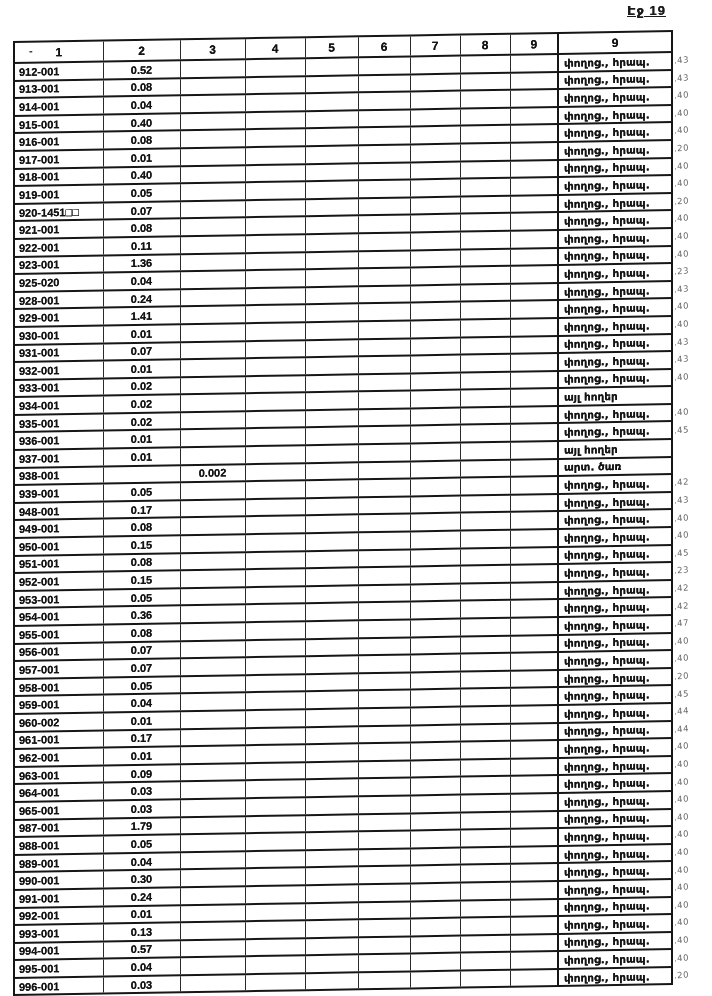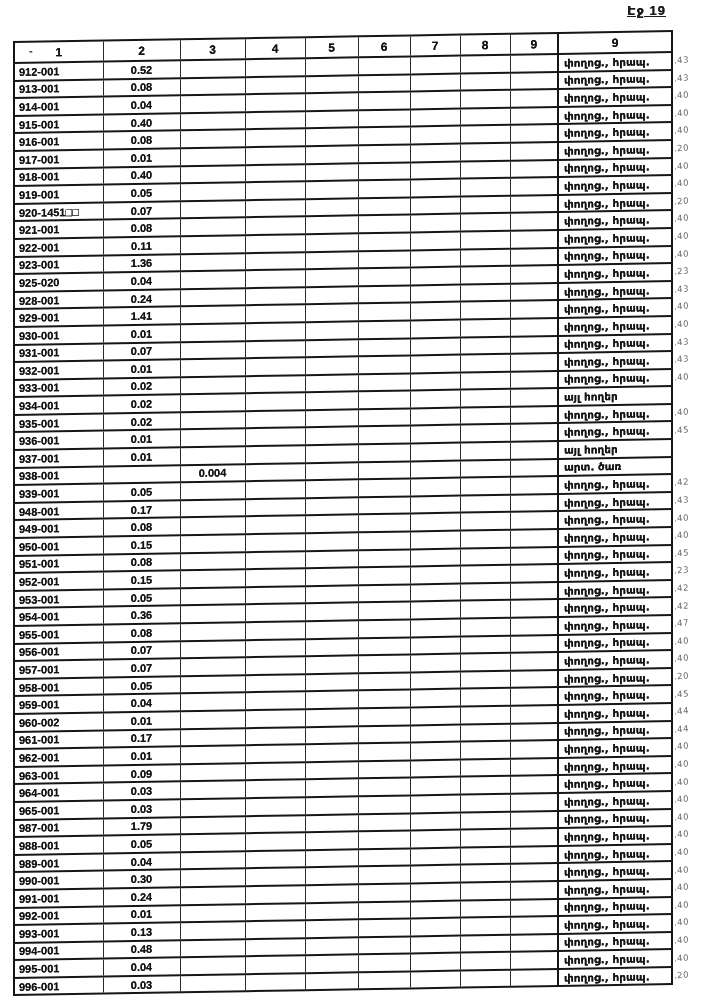--- a/index.html
+++ b/index.html
@@ -378,21 +378,21 @@
             <td class="c5"></td>
             <td class="c6"></td>
             <td class="c7"></td>
             <td class="c8"></td>
             <td class="c9"></td>
             <td class="c10">այլ հողեր</td>
           </tr>
           <tr>
             <td class="c1">938-001</td>
             <td class="c2"></td>
-            <td class="c3">0.004</td>
+            <td class="c3">0.002</td>
             <td class="c4"></td>
             <td class="c5"></td>
             <td class="c6"></td>
             <td class="c7"></td>
             <td class="c8"></td>
             <td class="c9"></td>
             <td class="c10">արտ. ծառ</td>
           </tr>
           <tr>
             <td class="c1">939-001</td>
@@ -701,21 +701,21 @@
             <td class="c4"></td>
             <td class="c5"></td>
             <td class="c6"></td>
             <td class="c7"></td>
             <td class="c8"></td>
             <td class="c9"></td>
             <td class="c10">փողոց., հրապ.</td>
           </tr>
           <tr>
             <td class="c1">994-001</td>
-            <td class="c2">0.48</td>
+            <td class="c2">0.57</td>
             <td class="c3"></td>
             <td class="c4"></td>
             <td class="c5"></td>
             <td class="c6"></td>
             <td class="c7"></td>
             <td class="c8"></td>
             <td class="c9"></td>
             <td class="c10">փողոց., հրապ.</td>
           </tr>
           <tr>

